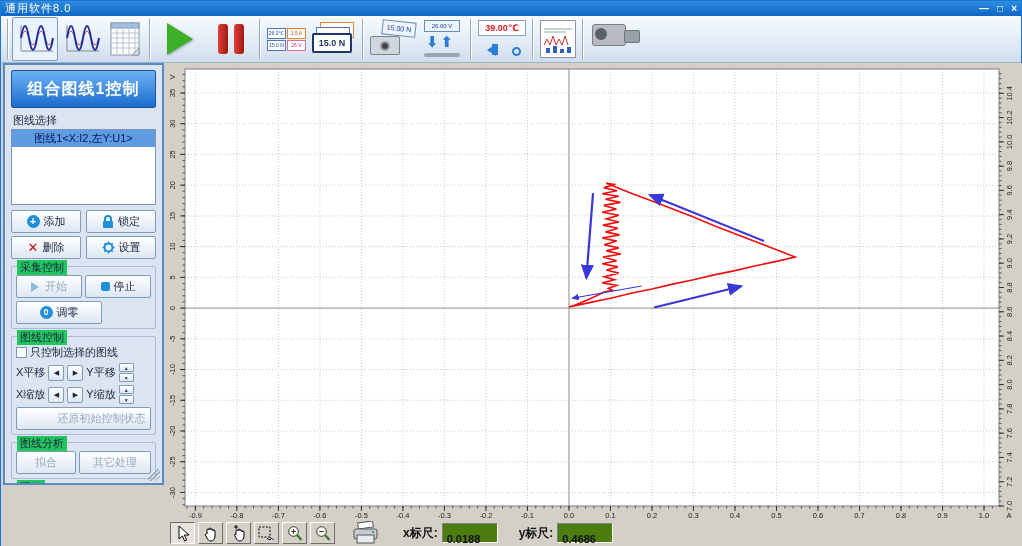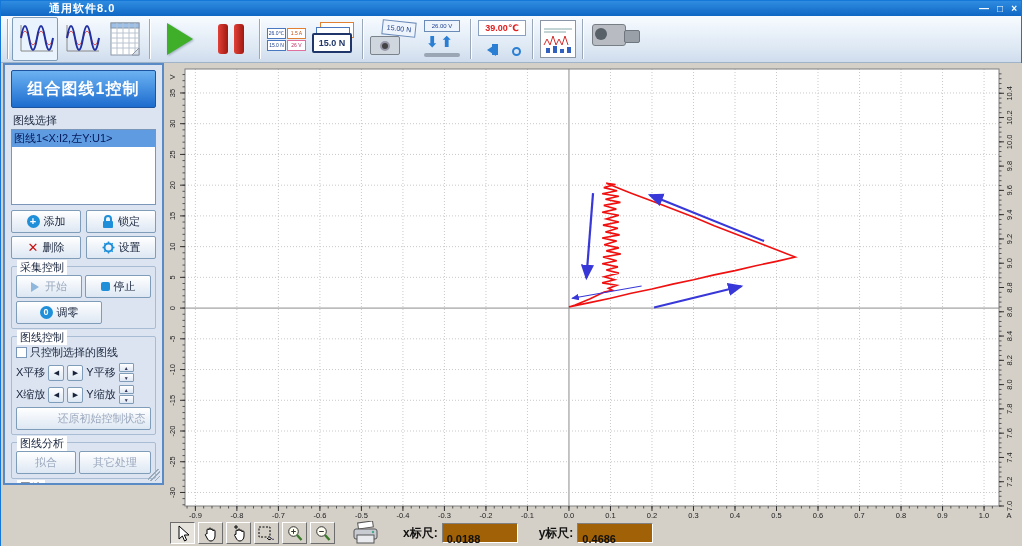--- a/index.html
+++ b/index.html
@@ -5,21 +5,21 @@
   * { margin:0; padding:0; box-sizing:border-box; }
   html,body { width:1022px; height:546px; overflow:hidden;
     font-family:"Liberation Sans","DejaVu Sans",sans-serif; }
   .window { position:relative; width:1022px; height:546px; background:#d4d0c8;
     border:1px solid #1577d8; }
 
   
   .titlebar { position:absolute; left:0; top:0; width:100%; height:15px;
     background:linear-gradient(#2f8ce0,#0f67c4); color:#fff; display:flex;
     align-items:center; padding:0 4px; }
-  .titlebar .t { font-size:11px; font-weight:bold; letter-spacing:1px;margin-left:44px; }
+  .titlebar .t { font-size:11px; font-weight:normal; letter-spacing:1px; }
   .wctrl { margin-left:auto; display:flex; gap:8px; font-size:10px; font-weight:bold; }
   .wctrl span { cursor:default; line-height:13px; }
 
   
   .toolbar { position:absolute; left:0; top:15px; width:100%; height:47px;
     background:linear-gradient(#f7fbff,#dde8f4 70%,#cfdcec);
     border-bottom:1px solid #9fb4c8; display:flex; align-items:center; padding:0 3px; }
   .tb-sep { width:2px; height:40px; border-left:1px solid #9aa8ba; border-right:1px solid #fff; margin:0 3px; }
   .tb-btn { height:44px; min-width:42px; display:flex; align-items:center; justify-content:center;
     border:1px solid transparent; border-radius:2px; padding:1px 2px; }
@@ -80,37 +80,37 @@
   .pausebars { display:flex; gap:6px; }
   .pausebars i { width:10px; height:30px; background:linear-gradient(90deg,#e04038,#a01810); border-radius:3px; }
 
   
   .sidebar { position:absolute; left:2px; top:62px; width:161px; height:422px;
     background:#dbe4f0; border:2px solid #5a8ac6; padding:5px 6px; overflow:hidden; font-size:11px; color:#18243c; }
   .sb-header { height:38px; background:linear-gradient(#6cb2f2,#1c6cce); border:1px solid #1c54a0;
     border-radius:2px; color:#fff; font-size:16px; font-weight:bold; text-align:center; line-height:36px;
     letter-spacing:1px; margin-bottom:5px; }
   .sb-label { font-size:11px; margin:2px 0 1px 2px; }
-  .listbox { height:76px; background:#fff; border:1px solid #7a96b8; overflow:hidden; margin-bottom:5px; }
+  .listbox { height:76px; background:#fff; border:1px solid #7a96b8; overflow:hidden; margin-bottom:5px;text-align:center; }
   .lb-item { font-size:11px; padding:1px 2px; white-space:nowrap; }
   .lb-item.sel { background:#5f9be0; color:#041a5c; }
   .btn-grid { display:grid; grid-template-columns:1fr 1fr; grid-gap:3px 5px; margin-bottom:6px; }
   .sbtn { height:23px; background:linear-gradient(#ffffff,#dde7f3); border:1px solid #7f9db9; border-radius:2px;
     font-size:11px; color:#18243c; display:flex; align-items:center; justify-content:center; gap:4px; cursor:default; }
   .sbtn.dis { color:#9aa8bd; }
   .ic-add { width:13px; height:13px; border-radius:50%; background:#1e8fd8; color:#fff; font-size:11px;
     font-weight:bold; line-height:12px; text-align:center; }
   .ic-x { color:#c81010; font-weight:bold; font-size:13px; }
   .ic-zero { width:13px; height:13px; border-radius:50%; background:#1e8fd8; color:#fff; font-size:9px;
     font-weight:bold; line-height:13px; text-align:center; }
   .ic-play { width:0; height:0; border:5px solid transparent; border-left:8px solid #1e8fd8; margin-right:-3px; }
   .ic-play.dim { border-left-color:#8fb6dc; }
   .ic-stop { width:9px; height:9px; background:#1e8fd8; border-radius:2px; }
   .groupbox { position:relative; border:1px solid #a8bcd4; border-radius:2px; padding:8px 4px 4px 4px; margin:7px 0 0 0; }
-  .groupbox > .gb-title { position:absolute; top:-7px; left:5px; background:#ffffff; padding:0 3px; font-size:11px; }
+  .groupbox > .gb-title { position:absolute; top:-7px; left:5px; background:#22c55e; padding:0 3px; font-size:11px; }
   .row { display:flex; align-items:center; gap:3px; margin-bottom:3px; }
   .combo { flex:1; height:18px; background:#eef1f6; border:1px solid #98aabf; color:#9aa6b6; font-size:11px;
     display:flex; align-items:center; padding-left:3px; position:relative; }
   .combo .dd { position:absolute; right:0; top:0; width:15px; height:16px; background:#d4d0c8;
     border-left:1px solid #98aabf; font-size:7px; text-align:center; line-height:16px; color:#666; }
   .chk { width:11px; height:11px; background:#fff; border:1px solid #7a96b8; }
   .mini { width:16px; height:16px; font-size:7px; line-height:14px; text-align:center; padding:0; }
   .spin { display:flex; flex-direction:column; gap:1px; }
   .spin .sp { width:15px; height:9px; font-size:5px; line-height:8px; text-align:center;
     background:linear-gradient(#ffffff,#dde7f3); border:1px solid #7f9db9; border-radius:1px; color:#335; }
@@ -125,21 +125,21 @@
   
   .statusbar { position:absolute; left:165px; top:518px; width:857px; height:28px;
     background:#d4d0c8; display:flex; align-items:center; padding:0 4px; gap:3px; }
   .tool { width:25px; height:22px; background:#d4d0c8; border:1px solid;
     border-color:#fff #6d6d6d #6d6d6d #fff; display:flex; align-items:center; justify-content:center; }
   .tool.pressed { border-color:#6d6d6d #fff #fff #6d6d6d; background:#e6e3dd; }
   .printer { width:32px; height:24px; margin-left:12px; border:none; background:transparent;
     display:flex; align-items:center; justify-content:center; }
   .ruler { display:flex; align-items:center; gap:4px; margin-left:18px; }
   .ruler .rl { font-size:12px; font-weight:bold; color:#111; }
-  .ruler .rv { width:76px; height:18px; background:#a16207; border:1px solid;
+  .ruler .rv { width:56px; height:18px; background:#4d7c0f; border:1px solid;
     border-color:#808080 #fff #fff #808080; font-size:11px; font-weight:bold; padding:9px 4px; color:#111; }
   .filler-bl { position:absolute; left:0; top:538px; width:165px; height:8px; background:#d4d0c8; }
 </style>
 </head>
 <body>
 
 <div class="window">
 
   <div class="titlebar">
     <span class="t">通用软件8.0</span>

